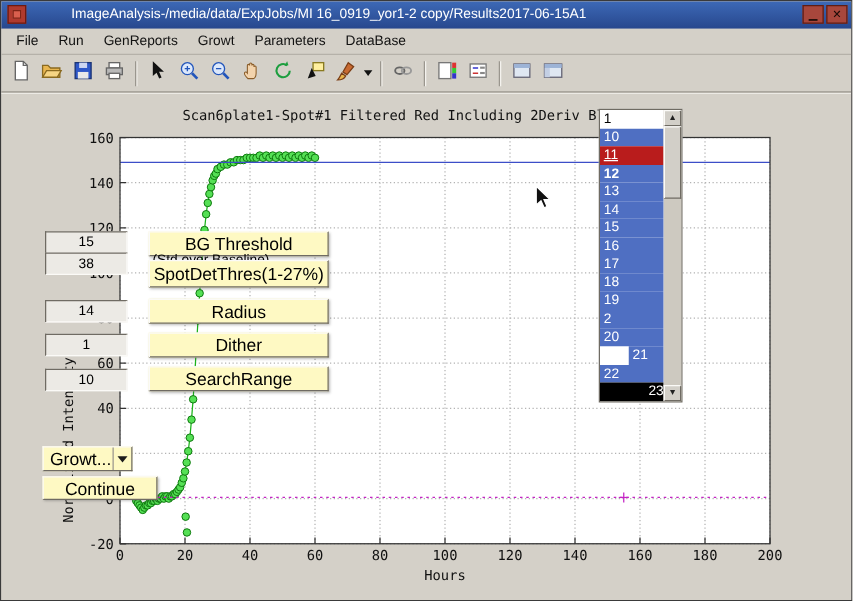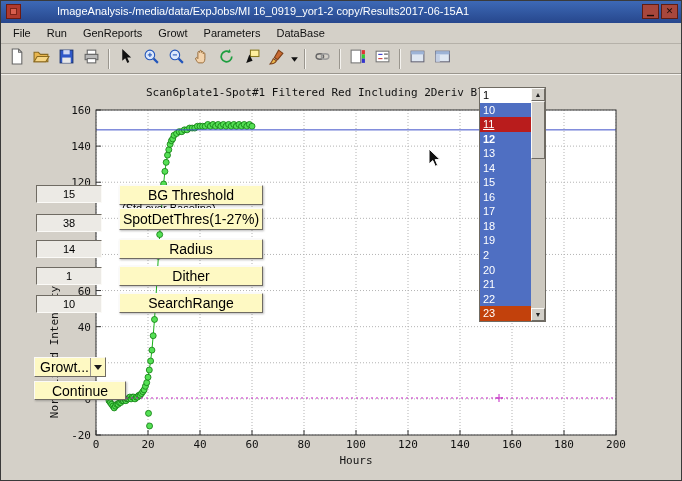--- a/index.html
+++ b/index.html
@@ -363,21 +363,21 @@
         <text x="90" y="34" text-anchor="end" class="tick">160</text>
         <text x="145" y="16" class="ptitle">Scan6plate1-Spot#1 Filtered Red Including 2Deriv Bl</text>
         <text x="355" y="384" text-anchor="middle" class="tick">Hours</text>
         <text x="57" y="272" text-anchor="middle" transform="rotate(-90 57 272)" class="tick">Normalized Intensity</text>
       </svg>
 
     <input class="edit" style="left: 35px; top: 111px;" value="15">
     <div class="ui-label" style="left:118px;top:111px;width:144px;height:20px">BG Threshold</div>
     <div class="sub-label" style="left:121px;top:128px">(Std over Baseline)</div>
 
-    <input class="edit" style="left: 35px; top: 140px;" value="38">
+    <input class="edit" style="left: 35px; top: 128px;" value="38">
     <div class="ui-label" style="left:118px;top:134px;width:144px;height:22px">SpotDetThres(1-27%)</div>
 
     <input class="edit" style="left: 35px; top: 166px;" value="14">
     <div class="ui-label" style="left:118px;top:165px;width:144px;height:20px">Radius</div>
 
     <input class="edit" style="left: 35px; top: 193px;" value="1">
     <div class="ui-label" style="left:118px;top:192px;width:144px;height:20px">Dither</div>
 
     <input class="edit" style="left: 35px; top: 221px;" value="10">
     <div class="ui-label" style="left:118px;top:219px;width:144px;height:20px">SearchRange</div>
@@ -398,23 +398,23 @@
           <div class="lb-item" style="background: rgb(79, 111, 194); color: rgb(255, 255, 255); font-weight: bold;">12</div>
           <div class="lb-item" style="background: rgb(79, 111, 194); color: rgb(255, 255, 255);">13</div>
           <div class="lb-item" style="background: rgb(79, 111, 194); color: rgb(255, 255, 255);">14</div>
           <div class="lb-item" style="background: rgb(79, 111, 194); color: rgb(255, 255, 255);">15</div>
           <div class="lb-item" style="background: rgb(79, 111, 194); color: rgb(255, 255, 255);">16</div>
           <div class="lb-item" style="background: rgb(79, 111, 194); color: rgb(255, 255, 255);">17</div>
           <div class="lb-item" style="background: rgb(79, 111, 194); color: rgb(255, 255, 255);">18</div>
           <div class="lb-item" style="background: rgb(79, 111, 194); color: rgb(255, 255, 255);">19</div>
           <div class="lb-item" style="background: rgb(79, 111, 194); color: rgb(255, 255, 255);">2</div>
           <div class="lb-item" style="background: rgb(79, 111, 194); color: rgb(255, 255, 255);">20</div>
-          <div class="lb-item" style="background: rgb(79, 111, 194); color: rgb(255, 255, 255);">21</div>
+          <div class="lb-item" style="background: rgb(79, 111, 194); color: rgb(255, 255, 255); margin-left: 23px;">21</div>
           <div class="lb-item" style="background: rgb(79, 111, 194); color: rgb(255, 255, 255);">22</div>
-          <div class="lb-item" style="background: #c2410c; color: rgb(255, 255, 255);">23</div>
+          <div class="lb-item" style="background: #000000; color: rgb(255, 255, 255); text-align: right;">23</div>
         </div>
       <div class="lb-scroll">
         <div class="lb-btn lb-up">▲</div>
         <div class="lb-thumb"></div>
         <div class="lb-btn lb-down">▼</div>
       </div>
     </div>
 
     <svg class="cursor" style="left:427px;top:74px" width="14" height="20">
       <path d="M1,1 L1,16 L4.8,12.6 L7.3,18.3 L9.6,17.2 L7.2,11.6 L12,11.6 Z" fill="#111" stroke="#fff" stroke-width="1"></path>

